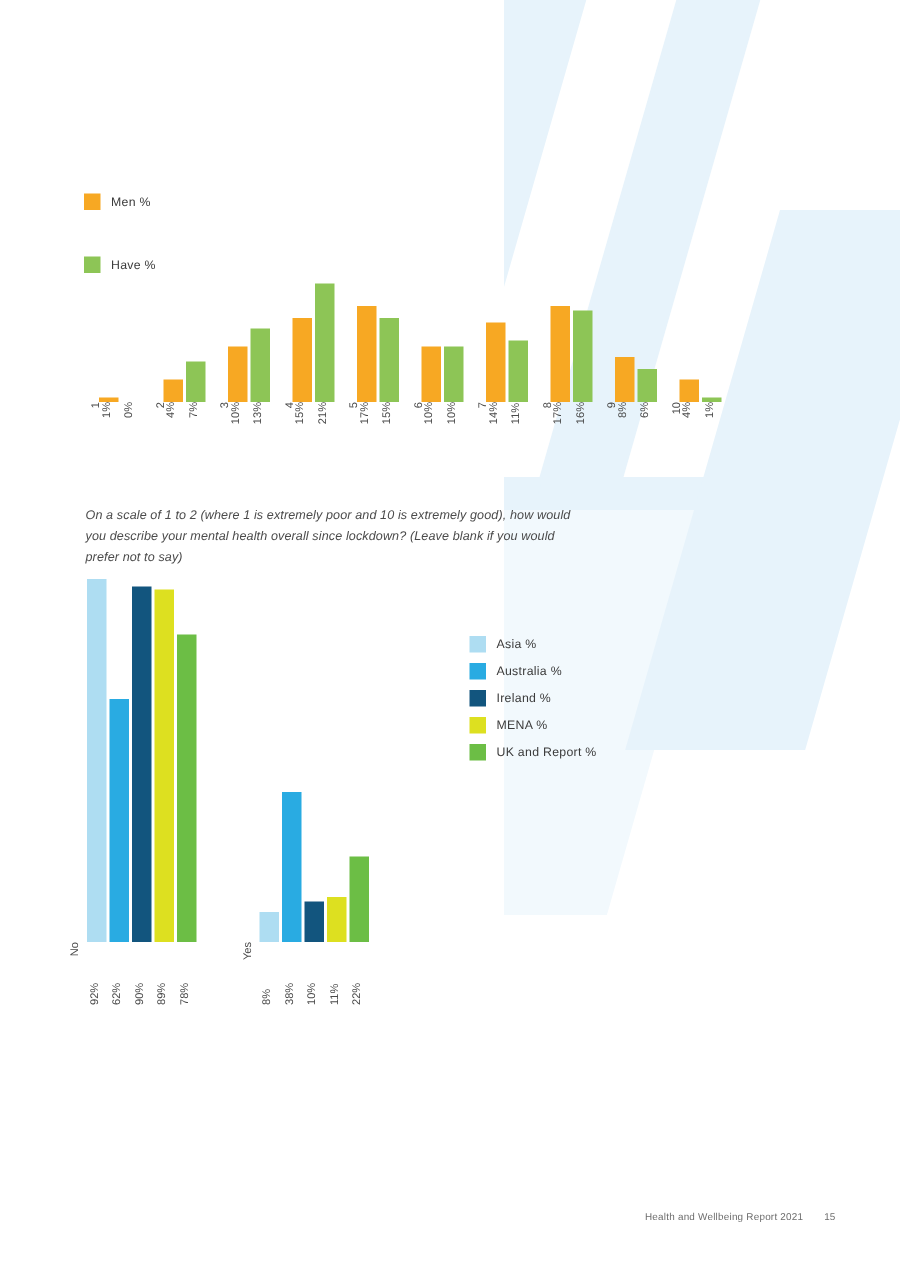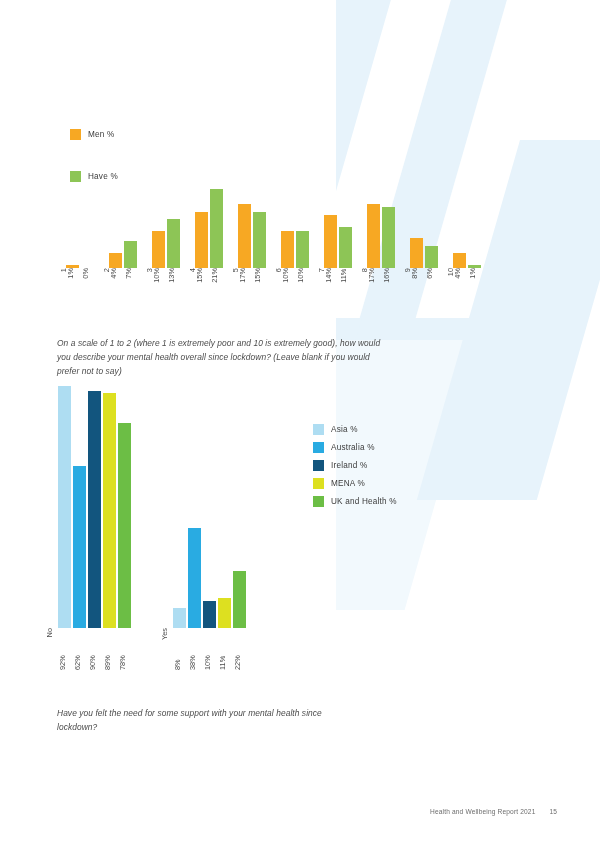--- a/index.html
+++ b/index.html
@@ -137,21 +137,21 @@
     height: 11px;
     flex: 0 0 auto;
   }
   .legend-label {
     font-size: 8.2px;
     color: #3b3b3b;
     letter-spacing: 0.2px;
     white-space: nowrap;
   }
 
-  #legend-1 { left: 70px; top: 129px; gap: 31px; }
+  #legend-1 { left: 56px; top: 129px; gap: 31px; }
   #legend-2 { left: 313px; top: 424px; justify-content: space-between; }
 
   
   #chart1 {
     position: absolute;
     left: 58px;
     top: 185px;
     width: 430px;
     height: 125px;
   }
@@ -482,21 +482,21 @@
       <div class="legend-item">
         <span class="legend-swatch" style="background:#12557E;"></span>
         <span class="legend-label">Ireland %</span>
       </div>
       <div class="legend-item">
         <span class="legend-swatch" style="background:#DDE020;"></span>
         <span class="legend-label">MENA %</span>
       </div>
       <div class="legend-item">
         <span class="legend-swatch" style="background:#6CBE45;"></span>
-        <span class="legend-label">UK and Health %</span>
+        <span class="legend-label">UK and Report %</span>
       </div>
     </div>
 
     <div id="chart2">
       <div class="c2-plot">
 
         <div class="c2-group">
           <div class="c2-bar" style="height:97%;background:#AEDDF2;"></div>
           <div class="c2-bar" style="height:65%;background:#29ABE2;"></div>
           <div class="c2-bar" style="height:95%;background:#12557E;"></div>
@@ -527,21 +527,20 @@
           <span class="c2-cat">Yes</span>
           <span class="c2-val">8%</span>
           <span class="c2-val">38%</span>
           <span class="c2-val">10%</span>
           <span class="c2-val">11%</span>
           <span class="c2-val">22%</span>
         </div>
       </div>
     </div>
 
-    <p class="question" id="question-2">Have you felt the need for some support with your mental health since lockdown?</p>
 
     <div id="footer">
       <span class="footer-text">Health and Wellbeing Report 2021</span>
       <span class="footer-page">15</span>
     </div>
 
   </div>
 </div>
 
 </body></html>

